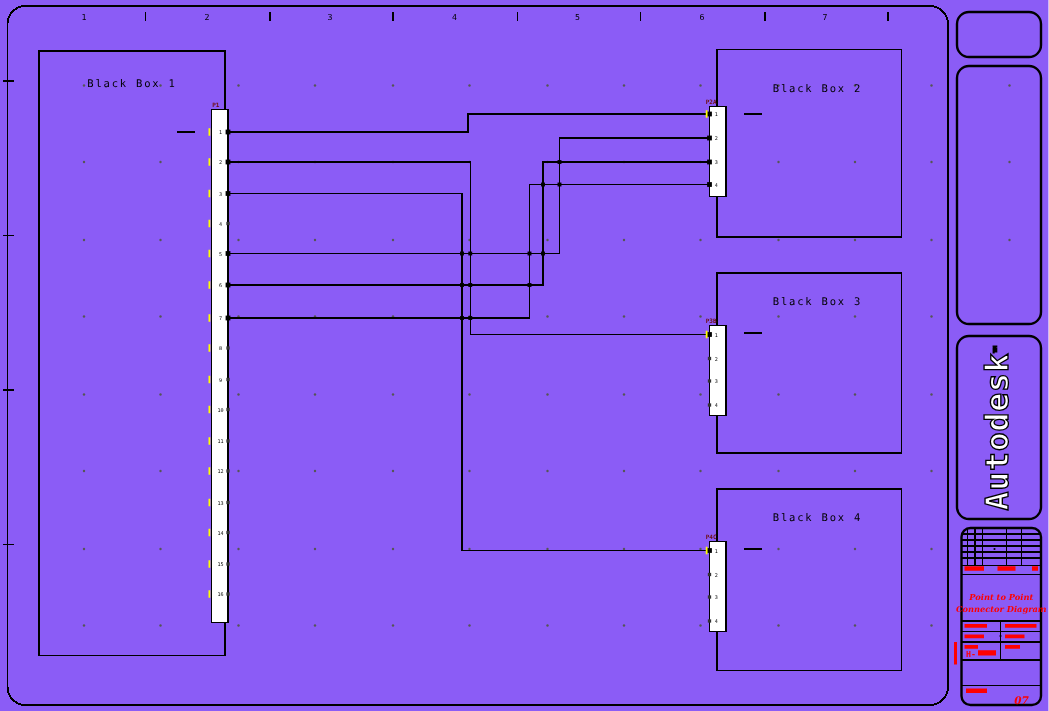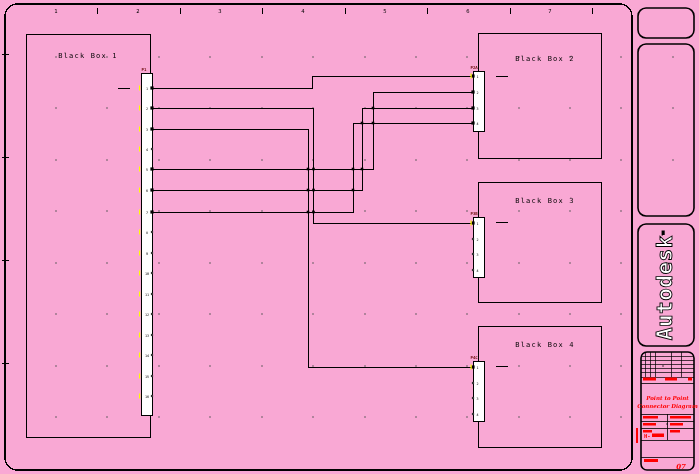--- a/index.html
+++ b/index.html
@@ -1,16 +1,16 @@
 <!DOCTYPE html>
 <html><head>
 <meta charset="utf-8">
 <style>
   html,body{margin:0;padding:0;background:#ffffff;}
-  .stage{position:relative;width:699px;height:474px;background:#f9a8d4;overflow:hidden;
+  .stage{position:relative;width:699px;height:474px;background:#8b5cf6;overflow:hidden;
          font-family:"DejaVu Sans Mono",monospace;}
   svg{position:absolute;left:0;top:0;}
   svg line,svg rect.ln,svg path.ln,svg polyline{shape-rendering:crispEdges;}
   text{font-family:"DejaVu Sans Mono",monospace;}
   .tb-italic{font-family:"DejaVu Serif",serif;font-style:italic;font-weight:bold;}
 </style>
 </head>
 <body>
 
 <div class="stage">

